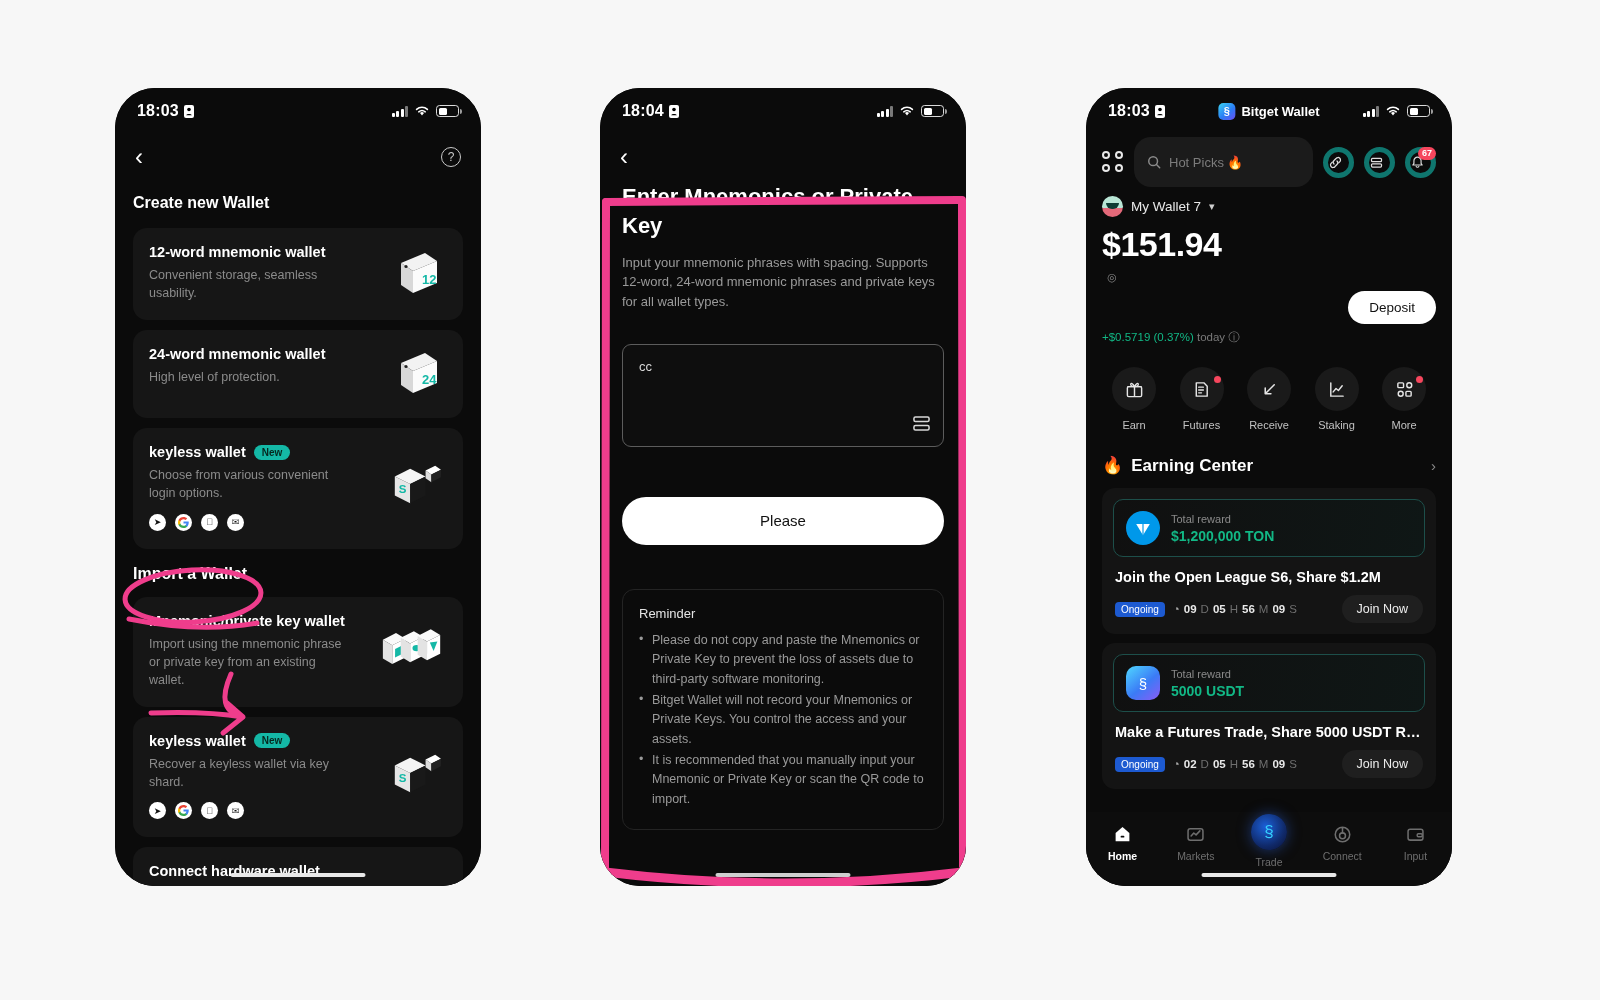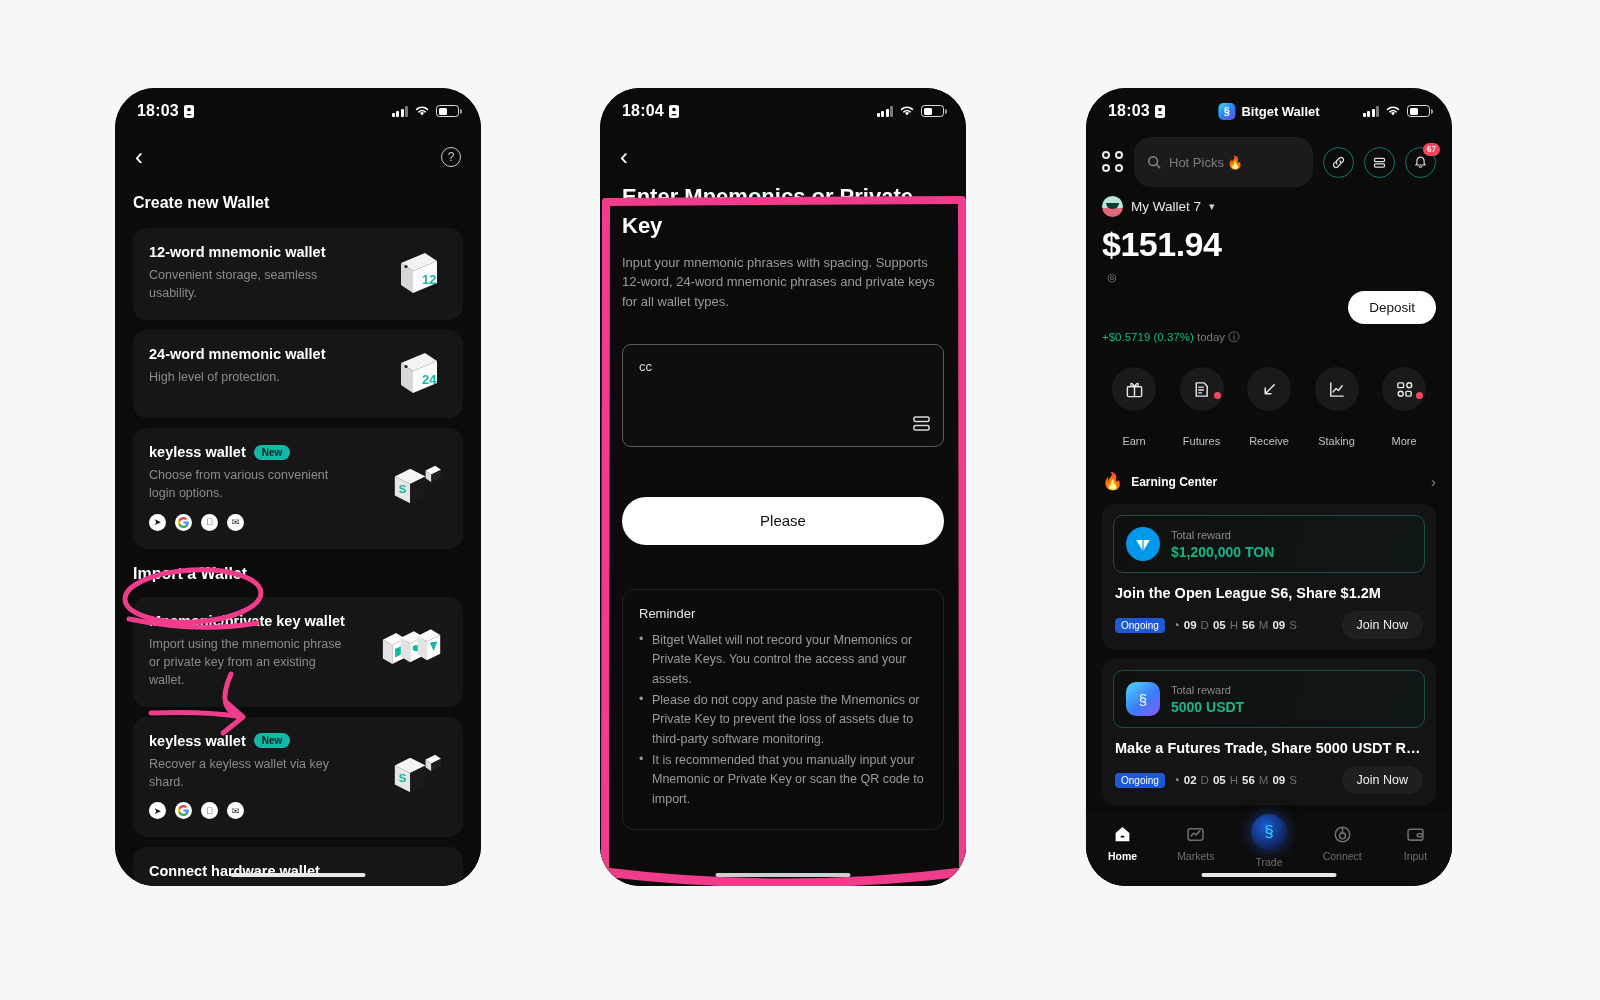--- a/index.html
+++ b/index.html
@@ -117,22 +117,22 @@
   .p3 { padding: 0 16px; }
   .toprow { display:flex; align-items:center; gap:10px; height:48px; margin-top:4px; }
   .grid-ico { width:22px;height:22px;display:grid;grid-template-columns:1fr 1fr;
               gap:3.5px; flex:0 0 auto; }
   .grid-ico i{display:block;width:8px;height:8px;border-radius:50%;border:2px solid #e8e8e8;}
   .searchbar {
     flex:1; height:50px; background:#1b1b1b; border-radius:17px;
     display:flex; align-items:center; gap:8px; padding:0 13px; color:#7c7c7c; font-size:13px;
   }
   .circ-btn {
-    width:31px;height:31px;border-radius:50%;border:1px solid #0f766e;
-    display:flex;align-items:center;justify-content:center; position:relative; flex:0 0 auto;font-family:Liberation Serif, serif;
+    width:31px;height:31px;border-radius:50%;border:5px solid #0f766e;
+    display:flex;align-items:center;position:relative; flex:0 0 auto;
   }
   .nbadge {
     position:absolute; top:-5px; right:-5px; background:#f6465d; color:#fff;
     font-size:9px; font-weight:bold; border-radius:9px; padding:1px 4px; min-width:17px;
     text-align:center; line-height:1.25;
   }
   .walletrow { display:flex; align-items:center; gap:8px; margin-top:10px; }
   .avatar { width:21px;height:21px;border-radius:50%;
             background:linear-gradient(180deg,#b9e6d6 0 55%,#e4697a 55% 100%);
             position:relative; overflow:hidden; }
@@ -148,23 +148,23 @@
   }
   .pnl { color:#12b886; font-size:11.5px; margin-top:6px; }
   .pnl span.today { color:#7a7a7a; }
   .quick { display:flex; justify-content:space-between; margin:22px 2px 0; }
   .qi { width:60px; text-align:center; }
   .qi .bub {
     width:44px;height:44px;border-radius:50%;background:#1a1a1a;margin:0 auto;
     display:flex;align-items:center;justify-content:center;position:relative;
   }
   .qi .dot{position:absolute;top:1px;right:3px;width:7px;height:7px;border-radius:50%;background:#f6465d;}
-  .qi span { display:block; color:#c2c2c2; font-size:11px; margin-top:24px; }
+  .qi span { display:block; color:#c2c2c2; font-size:11px; margin-top:8px; }
   .ec-head { display:flex; align-items:center; gap:8px; margin:24px 0 12px; }
-  .ec-head h3 { color:#fff; font-size:12px; font-weight:bold; }
+  .ec-head h3 { color:#fff; font-size:17px; font-weight:bold; }
   .ec-head .arr { margin-left:auto; color:#8a8a8a; font-size:15px; }
   .ecard { background:#141414; border-radius:13px; padding:11px; margin-bottom:9px; }
   .ec-top {
     border:1px solid #1d4f4a; border-radius:10px; padding:11px 12px;
     display:flex; align-items:center; gap:11px;
     background:linear-gradient(100deg,#101010,#0f1716);
   }
   .tokimg { width:34px;height:34px;border-radius:50%;flex:0 0 auto;
             display:flex;align-items:center;justify-content:center;color:#fff;font-size:15px; }
   .tok-ton { background:#0098ea; }
@@ -433,22 +433,22 @@
           </span>
         </div>
 
         <div class="confirm-btn">
           <span>Please</span>
         </div>
 
         <div class="reminder">
           <h4>Reminder</h4>
           <ul>
+            <li>Please do not copy and paste the Mnemonics or Private Key to prevent the loss of assets due to third-party software monitoring.</li>
             <li>Bitget Wallet will not record your Mnemonics or Private Keys. You control the access and your assets.</li>
-            <li>Please do not copy and paste the Mnemonics or Private Key to prevent the loss of assets due to third-party software monitoring.</li>
             <li>It is recommended that you manually input your Mnemonic or Private Key or scan the QR code to import.</li>
           </ul>
         </div>
       </div>
 
       <div class="homebar dim"></div>
     </div>
 
     <svg class="ink" style="left:-4px;top:-4px;width:374px;height:806px;">
       <path d="M10 118 L364 116" class="pink" stroke-width="8"></path>

